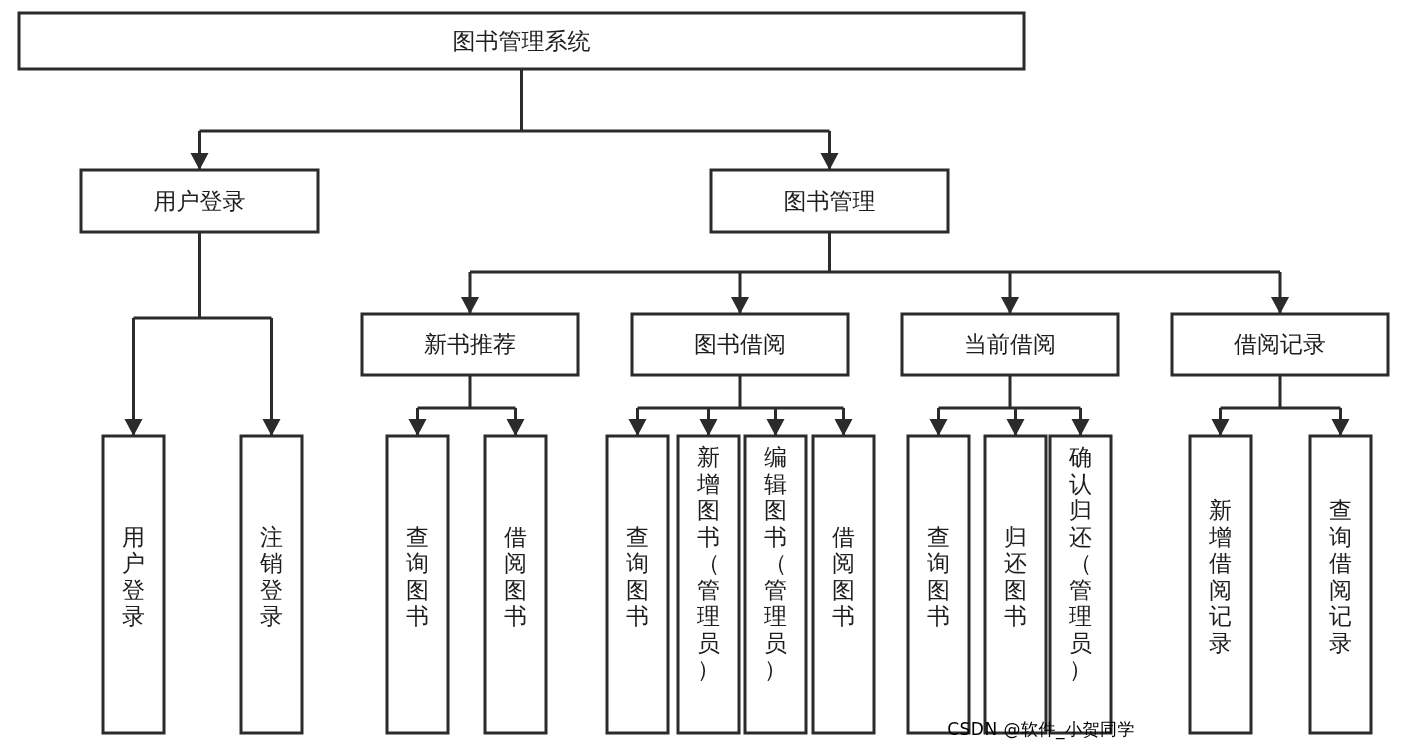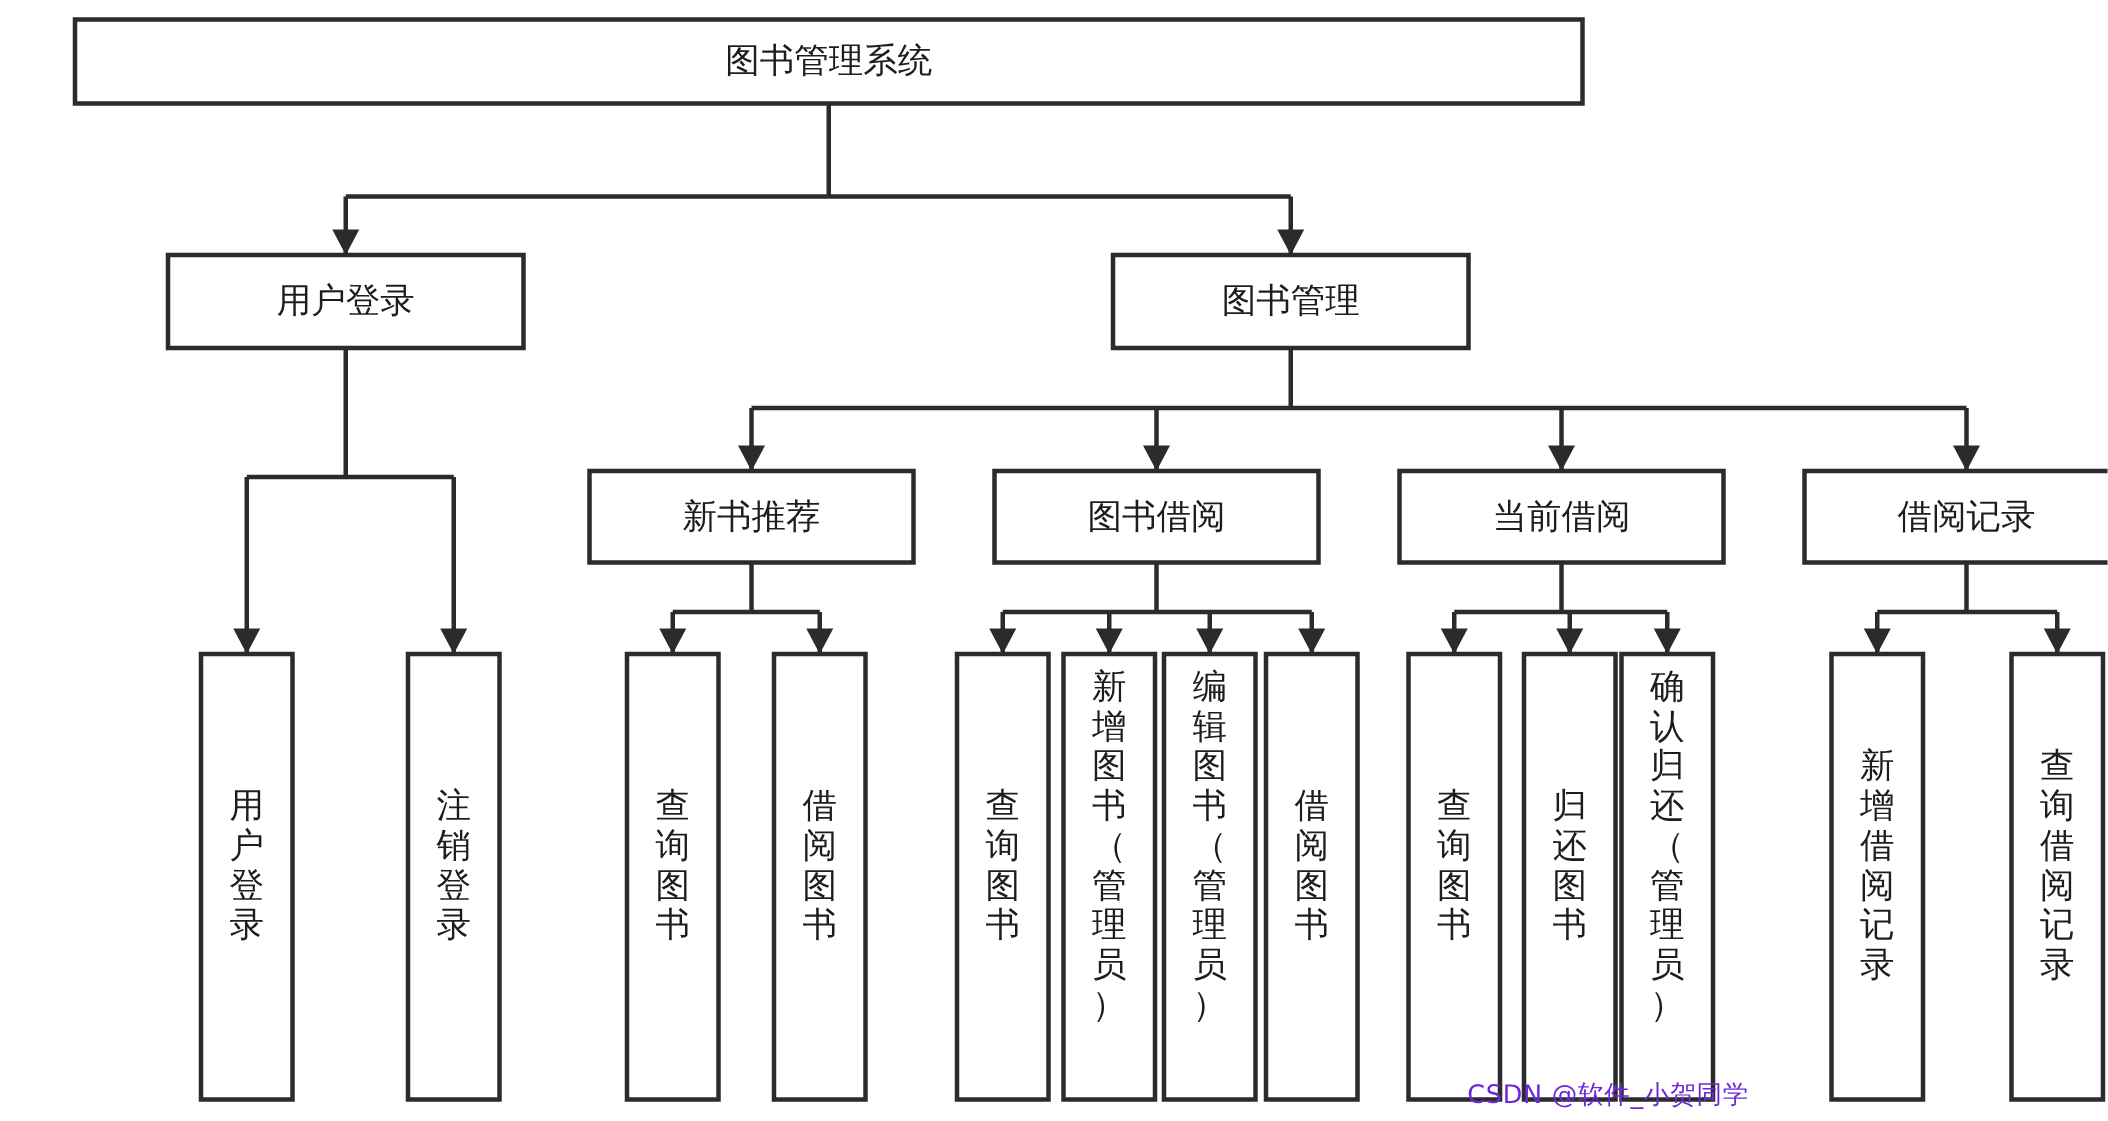--- a/index.html
+++ b/index.html
@@ -13,21 +13,20 @@
     position: relative;
     overflow: hidden;
     font-family: "DejaVu Sans", "Liberation Sans", sans-serif;
   }
   #diagram-root {
     position: absolute;
     left: 0;
     top: 0;
     width: 1147px;
     height: 747px;
-    padding-left: 31px;
   }
   svg.flow {
     display: block;
     width: 1405px;
     height: 747px;
   }
   .node-rect {
     fill: #ffffff;
     stroke: #2b2b2b;
     stroke-width: 3;
@@ -54,21 +53,21 @@
     font-family: "DejaVu Sans", "Liberation Sans", sans-serif;
     font-size: 23px;
     text-anchor: middle;
   }
   .watermark {
     position: absolute;
     right: 12px;
     bottom: 6px;
     font-family: "DejaVu Sans", "Liberation Sans", sans-serif;
     font-size: 17px;
-    color: #6d28d9;
+    color: #000000;
     letter-spacing: 0.5px;
     white-space: nowrap;
     user-select: none;
     margin-top: 35px;
   }
 </style>
 </head>
 <body>
 
 <div id="diagram-root">

